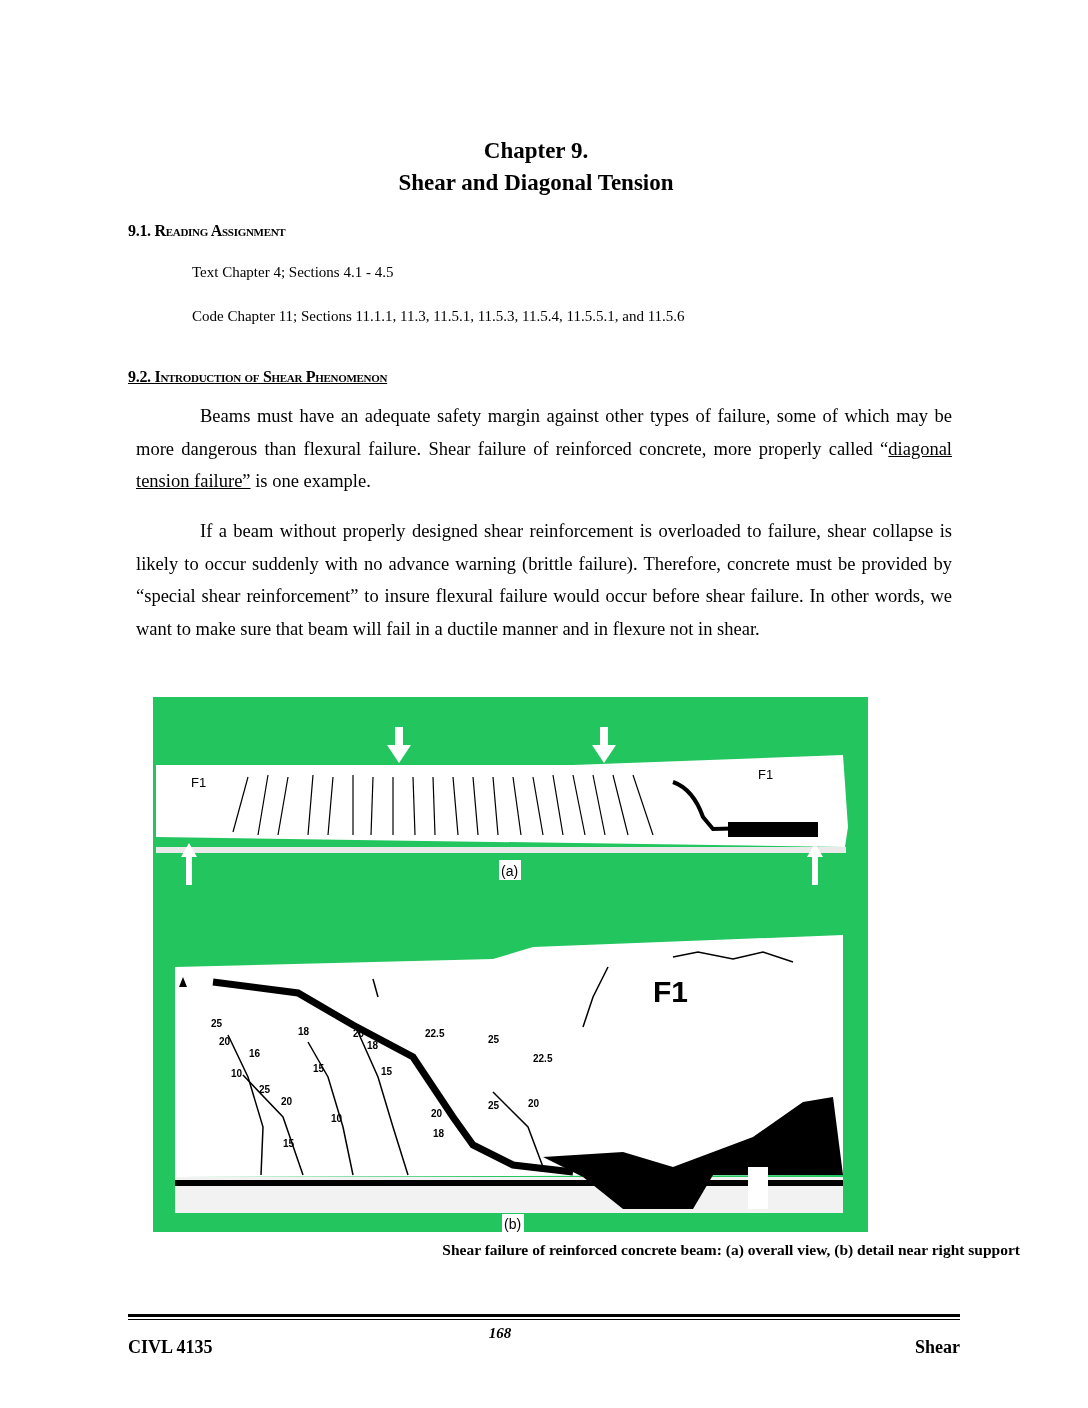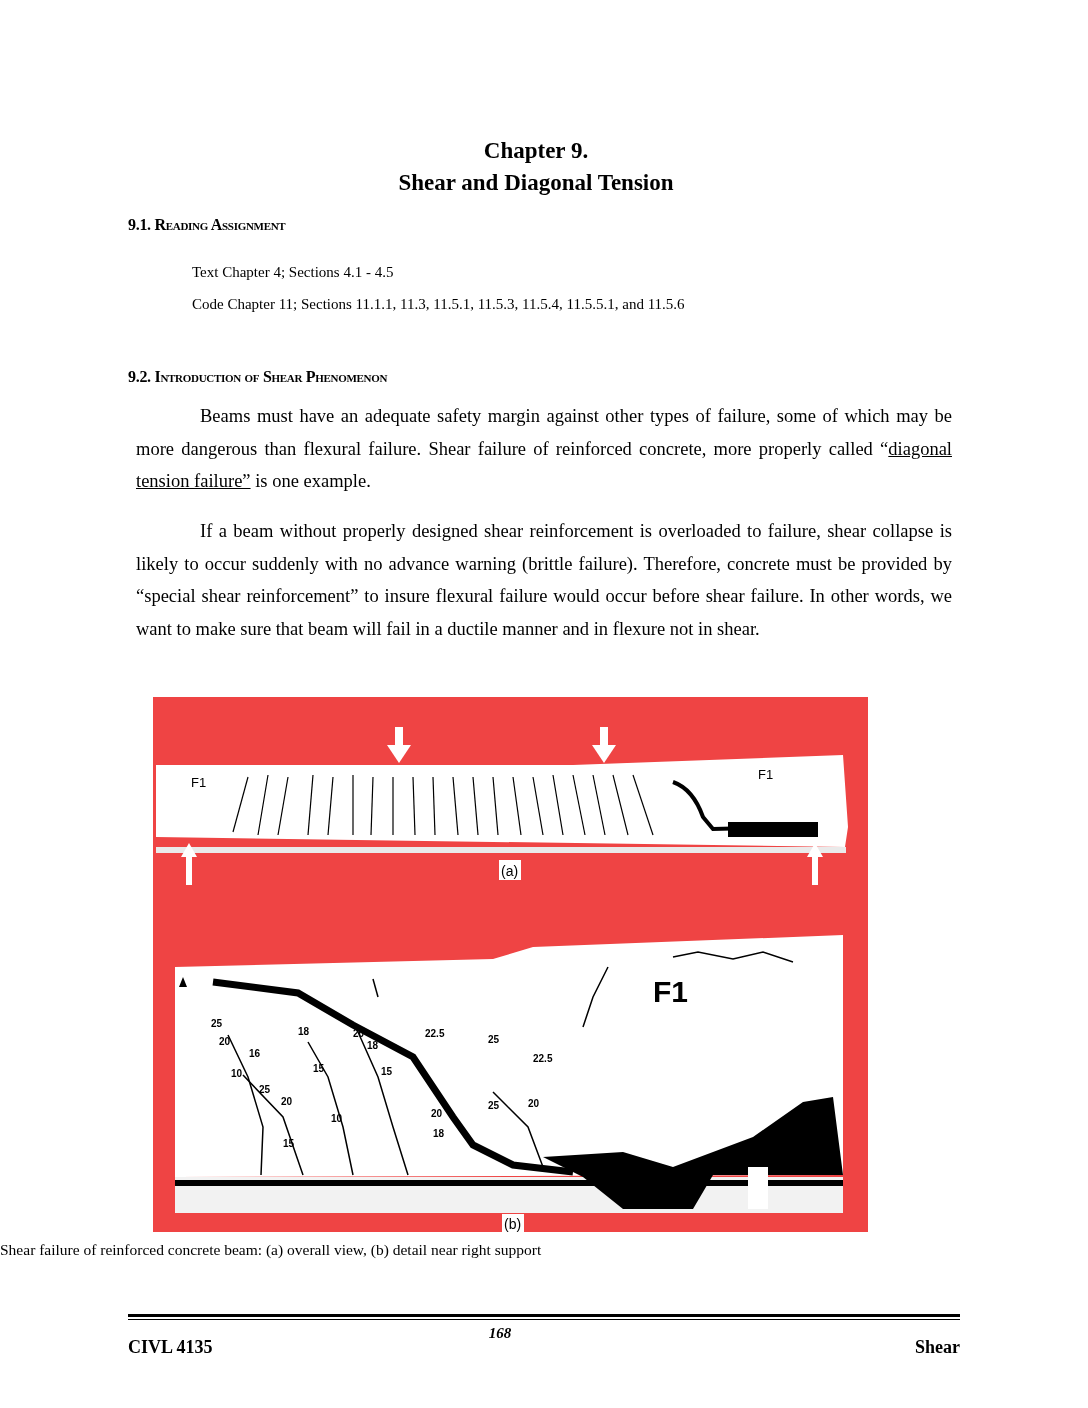--- a/index.html
+++ b/index.html
@@ -4,40 +4,40 @@
 <style>
   html, body { margin: 0; padding: 0; background: #ffffff; }
   body { width: 1088px; height: 1408px; position: relative; overflow: hidden; color: #000; font-family: "Liberation Serif", serif; }
   .abs { position: absolute; }
   .title { left: 0; width: 1072px; text-align: center; font-weight: bold; font-size: 23px; line-height: 32px; }
   .h2 { left: 128px; font-weight: bold; font-size: 16px; font-variant: small-caps; letter-spacing: -0.3px; }
   .indent-line { left: 192px; font-size: 15px; }
   .para { left: 128px; width: 832px; text-align: justify; font-size: 18.5px; line-height: 32.5px; }
   .para p { margin: 8px; text-indent: 64px; }
   .para .ul { text-decoration: underline; }
-  .figure { left: 153px; top: 697px; width: 715px; height: 535px; background: #ef4444; }
+  .figure { left: 153px; top: 697px; width: 715px; height: 535px; background: #22c55e; }
   .figure svg { display: block; }
-  .caption { left: 0; width: 1020px; text-align: left; top: 1241px; font-weight: normal; font-size: 15.5px; }
+  .caption { left: 0; width: 1020px; text-align: right; top: 1241px; font-weight: bold; font-size: 15.5px; }
   .rule1 { left: 128px; top: 1314px; width: 832px; height: 3px; background: #000; }
   .rule2 { left: 128px; top: 1319px; width: 832px; height: 1px; background: #000; }
   .footer-left { left: 128px; top: 1337px; font-size: 18px; font-weight: bold; }
   .footer-center { left: 0; width: 1000px; text-align: center; top: 1325px; font-size: 15px; font-style: italic; font-weight: bold; }
   .footer-right { right: 128px; top: 1337px; font-size: 18px; font-weight: bold; }
 </style>
 </head>
 <body>
 
 <div class="abs title" style="top:135px;">Chapter 9.</div>
 <div class="abs title" style="top:167px;">Shear and Diagonal Tension</div>
 
-<div class="abs h2" style="top:216px;">9.1. Reading Assignment</div>
+<div class="abs h2" style="top:222px;">9.1. Reading Assignment</div>
 <div class="abs indent-line" style="top:264px;">Text Chapter 4; Sections 4.1 - 4.5</div>
-<div class="abs indent-line" style="top:296px;">Code Chapter 11; Sections 11.1.1, 11.3, 11.5.1, 11.5.3, 11.5.4, 11.5.5.1, and 11.5.6</div>
+<div class="abs indent-line" style="top:308px;">Code Chapter 11; Sections 11.1.1, 11.3, 11.5.1, 11.5.3, 11.5.4, 11.5.5.1, and 11.5.6</div>
 
-<div class="abs h2" style="top:368px;">9.2. Introduction of Shear Phenomenon</div>
+<div class="abs h2" style="top:368px;text-decoration:underline;">9.2. Introduction of Shear Phenomenon</div>
 <div class="abs para" style="top:392px;">
   <p><span>Beams must have an adequate safety margin against other types of failure, some of which may be more dangerous than flexural failure.  Shear failure of reinforced concrete, more properly called “</span><span class="ul">diagonal tension failure”</span><span> is one example.</span></p>
 </div>
 <div class="abs para" style="top:507px;">
   <p>If a beam without properly designed shear reinforcement is overloaded to failure, shear collapse is likely to occur suddenly with no advance warning (brittle failure).  Therefore, concrete must be provided by “special shear reinforcement” to insure flexural failure would occur before shear failure.  In other words, we want to make sure that beam will fail in a ductile manner and in flexure not in shear.</p>
 </div>
 
 <div class="abs figure">
   <svg width="715" height="535" viewBox="0 0 715 535" xmlns="http://www.w3.org/2000/svg">
 

